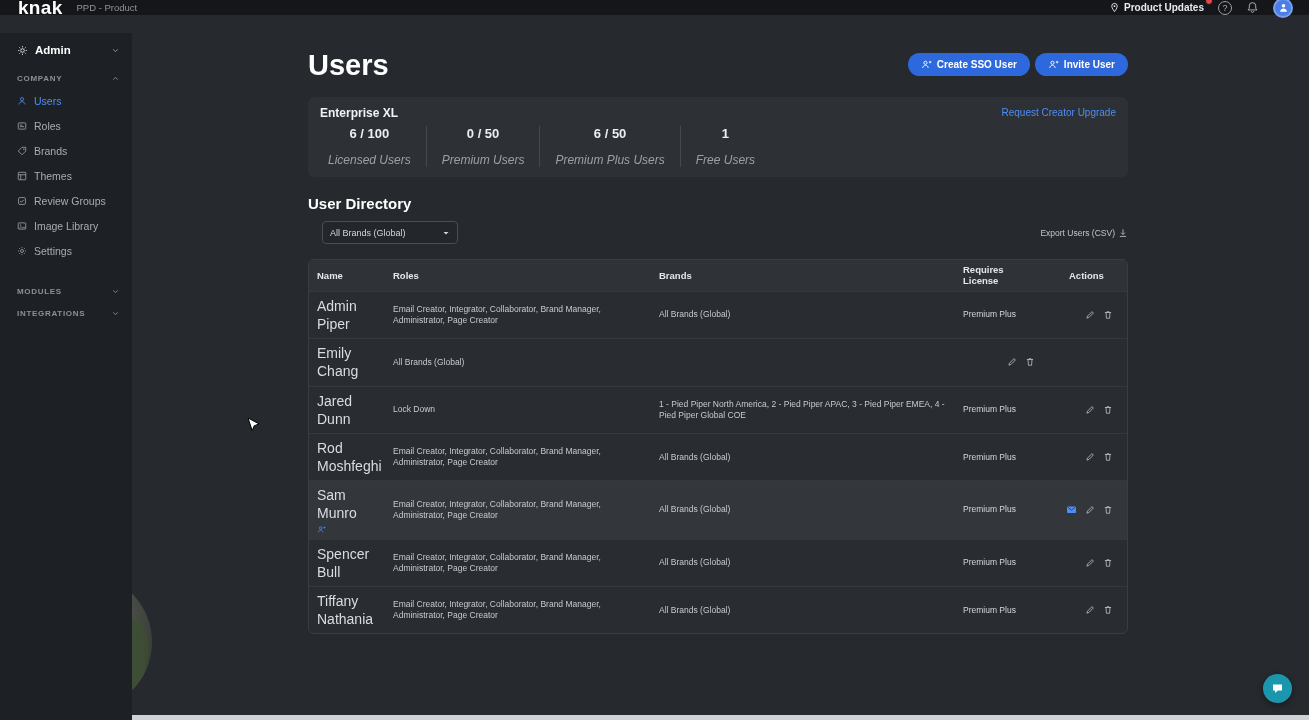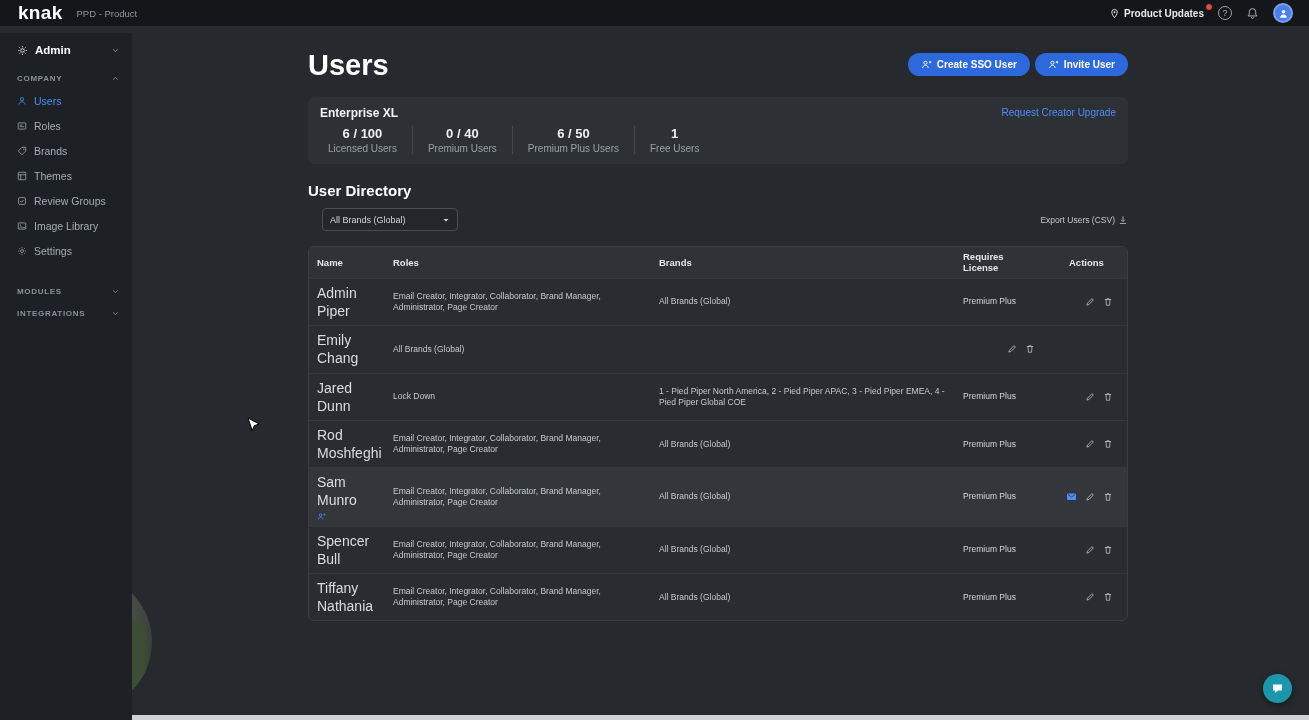--- a/index.html
+++ b/index.html
@@ -2,21 +2,21 @@
 <html><head>
 <meta charset="utf-8">
 <style>
   * { box-sizing: border-box; }
   html,body { margin:0; padding:0; }
   body {
     width:1309px; height:720px; position:relative; overflow:hidden;
     background:#26292d; font-family:"Liberation Sans", sans-serif;
   }
   
-  .topbar { position:absolute; top:0; left:0; right:0; height:26px; background:#141619; display:flex; align-items:center; z-index:20; }
+  .topbar { position:absolute; top:0; left:0; right:0; height:15px; background:#141619; display:flex; align-items:center; z-index:20; }
   .logo { font-size:19px; font-weight:bold; color:#ffffff; letter-spacing:0.3px; margin-left:18px; }
   .workspace { font-size:9.5px; color:#8f959b; margin-left:14px; }
   .topbar-right { margin-left:auto; display:flex; align-items:center; gap:14px; margin-right:16px; }
   .pu { display:flex; align-items:center; gap:4px; color:#e8eaed; font-size:10px; font-weight:bold; position:relative; cursor:pointer; }
   .pu-badge { position:absolute; top:-5px; right:-9px; width:8px; height:8px; background:#e5484d; border-radius:50%; border:1px solid #141619; }
   .help-circle { width:14px; height:14px; border-radius:50%; border:1px solid #9aa0a6; color:#aab0b5; font-size:9px; display:flex; align-items:center; justify-content:center; cursor:pointer; }
   .icon-btn { color:#aab0b5; display:flex; align-items:center; cursor:pointer; }
   .avatar { width:20px; height:20px; border-radius:50%; background:#4a7fe8; display:flex; align-items:center; justify-content:center; border:2px solid #7aa0ec; cursor:pointer; }
 
   
@@ -37,21 +37,21 @@
   .btn { height:23px; border-radius:12px; background:#2e68dd; color:#ffffff; font-size:10px; font-weight:bold; display:flex; align-items:center; gap:5px; padding:0 13px; border:none; cursor:pointer; font-family:"Liberation Sans", sans-serif; }
 
   .plan-card { margin-top:15px; background:#2d3136; border-radius:6px; padding:9px 12px 10px; position:relative; }
   .plan-name { font-size:12px; font-weight:bold; color:#f0f2f4; }
   .upgrade { position:absolute; top:10px; right:12px; font-size:10px; color:#4f8df7; cursor:pointer; }
   .stats { display:flex; margin-top:6px; }
   .stat { text-align:center; padding:0 15px; border-right:1px solid #45494e; }
   .stat:first-child { padding-left:8px; }
   .stat:last-child { border-right:none; }
   .stat-value { font-size:13px; font-weight:bold; color:#eceef0; }
-  .stat-label { font-size:10px; color:#9aa0a6; margin-top:2px; }
+  .stat-label { font-size:12px; color:#9aa0a6; margin-top:12px;font-style:italic; }
 
   h2.dir-title { font-size:15px; font-weight:bold; color:#ffffff; margin:18px 0 0; }
   .controls { display:flex; align-items:center; margin-top:9px; }
   .search-wrap { position:relative; width:592px; height:23px; flex:none; }
   input.search { width:100%; height:100%; background:#1e2125; border:1px solid #3a3e43; border-radius:4px; color:#cfd3d7; font-size:9.5px; padding:0 26px 0 9px; outline:none; font-family:"Liberation Sans", sans-serif; }
   input.search::placeholder { color:#8b9197; }
   .search-icon { position:absolute; right:7px; top:5px; color:#b6bbc0; }
   .brand-select { margin-left:14px; width:136px; height:23px; background:#23262a; border:1px solid #4a4e53; border-radius:4px; display:flex; align-items:center; justify-content:space-between; font-size:9px; color:#d4d7da; padding:0 7px; cursor:pointer; flex:none; }
   .export { margin-left:auto; font-size:8.5px; color:#c3c7cb; display:flex; align-items:center; gap:3px; white-space:nowrap; cursor:pointer; }
 
@@ -259,21 +259,21 @@
 
     <div class="plan-card">
       <div class="plan-name">Enterprise XL</div>
       <div class="upgrade">Request Creator Upgrade</div>
       <div class="stats">
         <div class="stat">
           <div class="stat-value">6 / 100</div>
           <div class="stat-label">Licensed Users</div>
         </div>
         <div class="stat">
-          <div class="stat-value">0 / 40</div>
+          <div class="stat-value">0 / 50</div>
           <div class="stat-label">Premium Users</div>
         </div>
         <div class="stat">
           <div class="stat-value">6 / 50</div>
           <div class="stat-label">Premium Plus Users</div>
         </div>
         <div class="stat">
           <div class="stat-value">1</div>
           <div class="stat-label">Free Users</div>
         </div>

